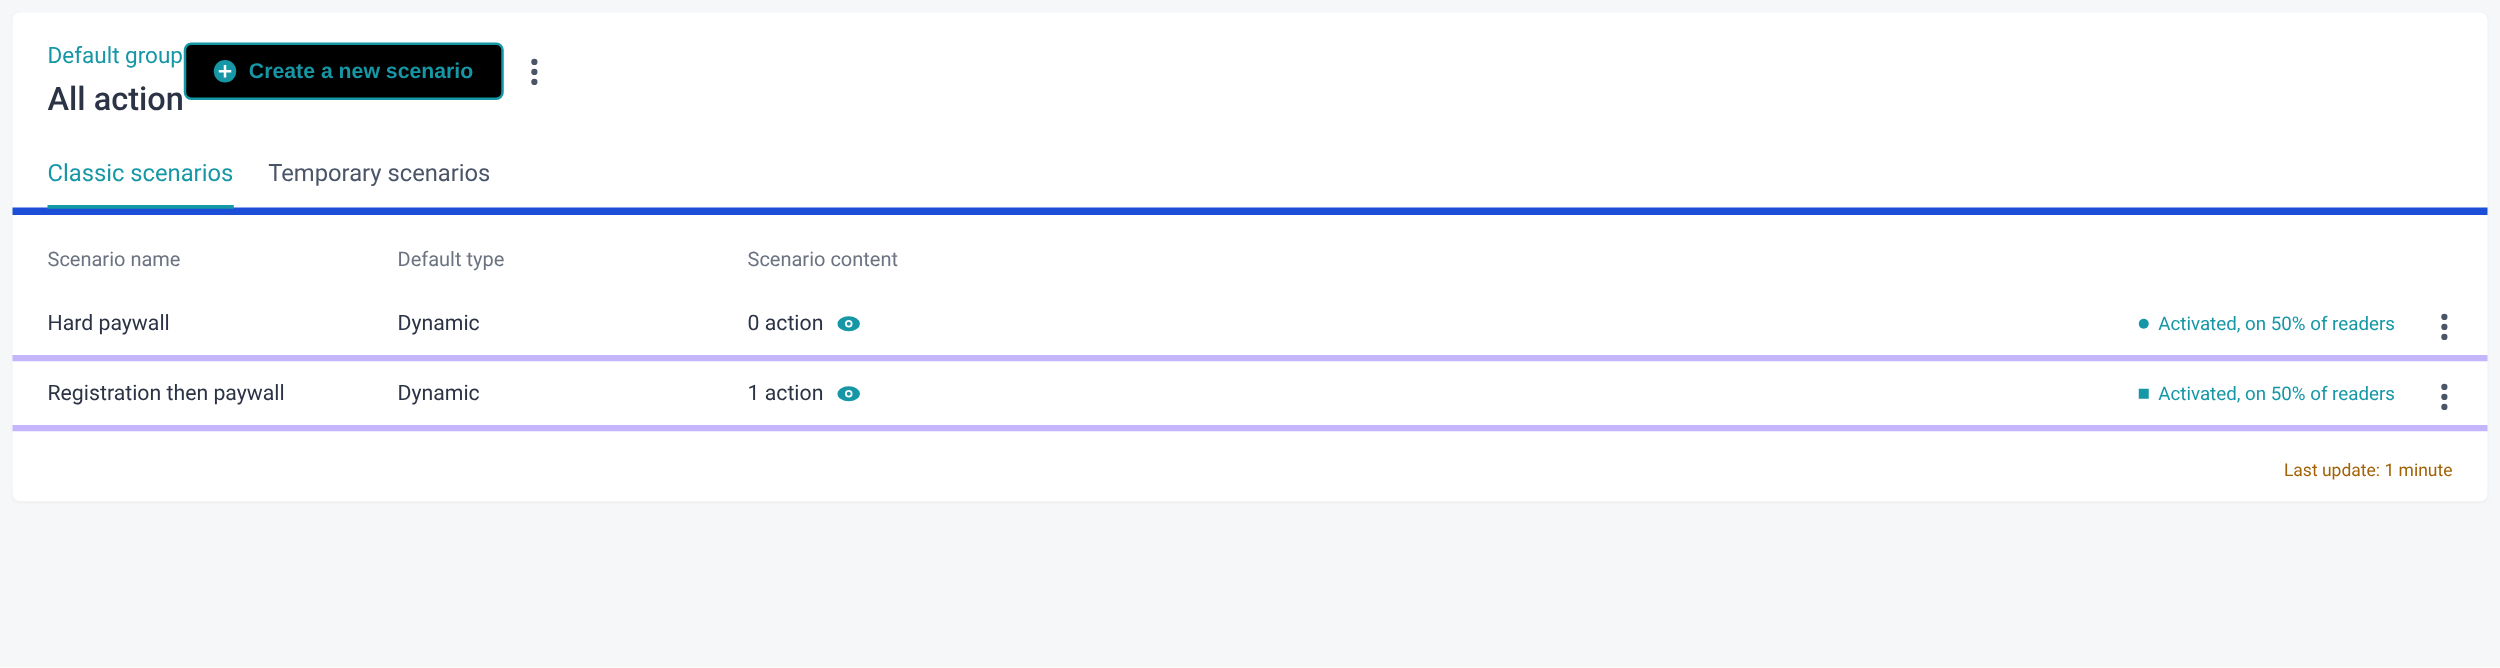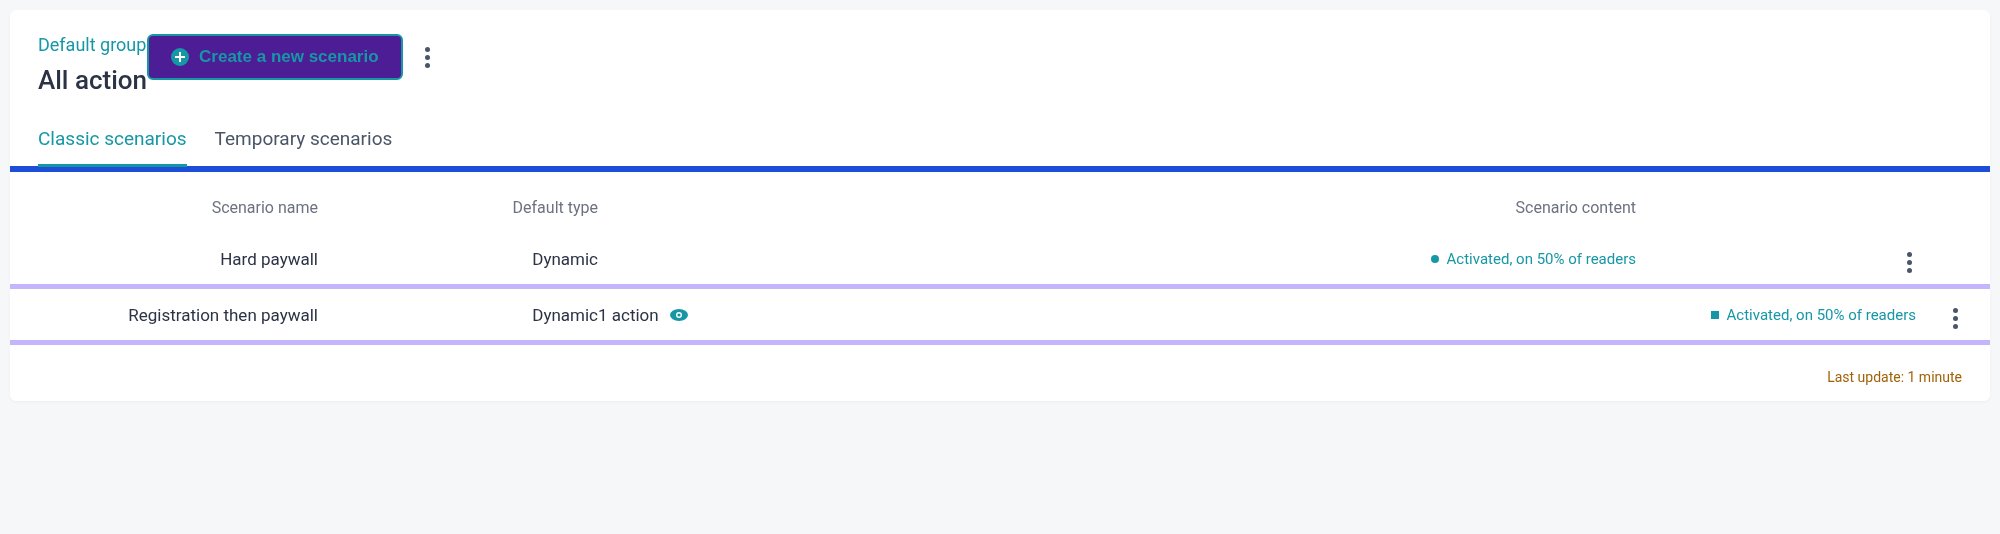--- a/index.html
+++ b/index.html
@@ -34,21 +34,21 @@
       margin-top: 10px;
     }
     .header-right {
       display: flex;
       align-items: center;
       gap: 18px;
     }
     .create-btn {
       border: 2px solid #1697a6;
       color: #1697a6;
-      background: #4c1d95;
+      background: #000000;
       border-radius: 6px;
       padding: 11px 22px;
       font-size: 17px;
       font-weight: 700;
       display: inline-flex;
       align-items: center;
       gap: 10px;
       cursor: pointer;
     }
     .create-btn .plus-icon {
@@ -107,21 +107,20 @@
       bottom: -1px;
       height: 3px;
       background: #1697a6;
     }
 
     .table-head, .row {
       display: grid;
       grid-template-columns: 280px 280px 1fr 280px 46px;
       align-items: center;
       padding: 0 28px;
-      text-align: right;
     }
     .table-head {
       color: #6b7280;
       font-size: 16px;
       padding-top: 26px;
       padding-bottom: 16px;
     }
     .row {
       border-bottom: 5px solid #c4b5fd;
       height: 56px;
@@ -198,20 +197,30 @@
     <div>Scenario name</div>
     <div>Default type</div>
     <div>Scenario content</div>
     <div></div>
     <div></div>
   </div>
 
   <div class="row">
     <div>Hard paywall</div>
     <div>Dynamic</div>
+    <div class="content-cell">
+      <span>0 action</span>
+      <span class="eye-icon">
+        <svg width="20" height="14" viewBox="0 0 20 14">
+            <ellipse cx="10" cy="7" rx="9" ry="6" fill="#1697a6"></ellipse>
+            <circle cx="10" cy="7" r="3" fill="#ffffff"></circle>
+            <circle cx="10" cy="7" r="1.6" fill="#1697a6"></circle>
+          </svg>
+      </span>
+    </div>
     <div class="status">
       <span class="dot"></span>
       <span>Activated, on 50% of readers</span>
     </div>
     <div style="justify-self:end">
       <div class="kebab">
         <span></span>
           <span></span>
           <span></span>
       </div>

